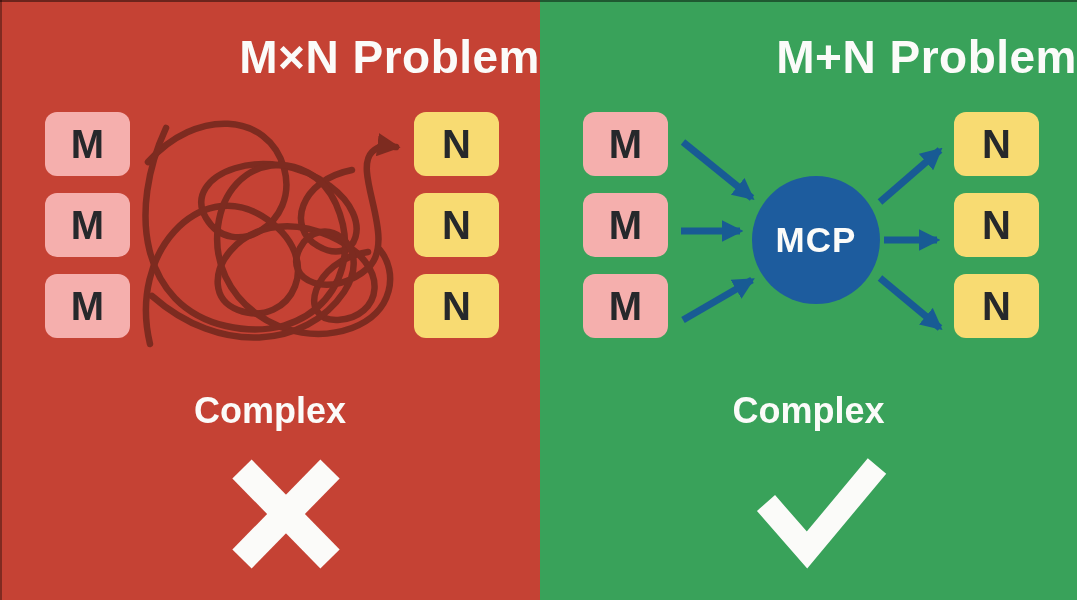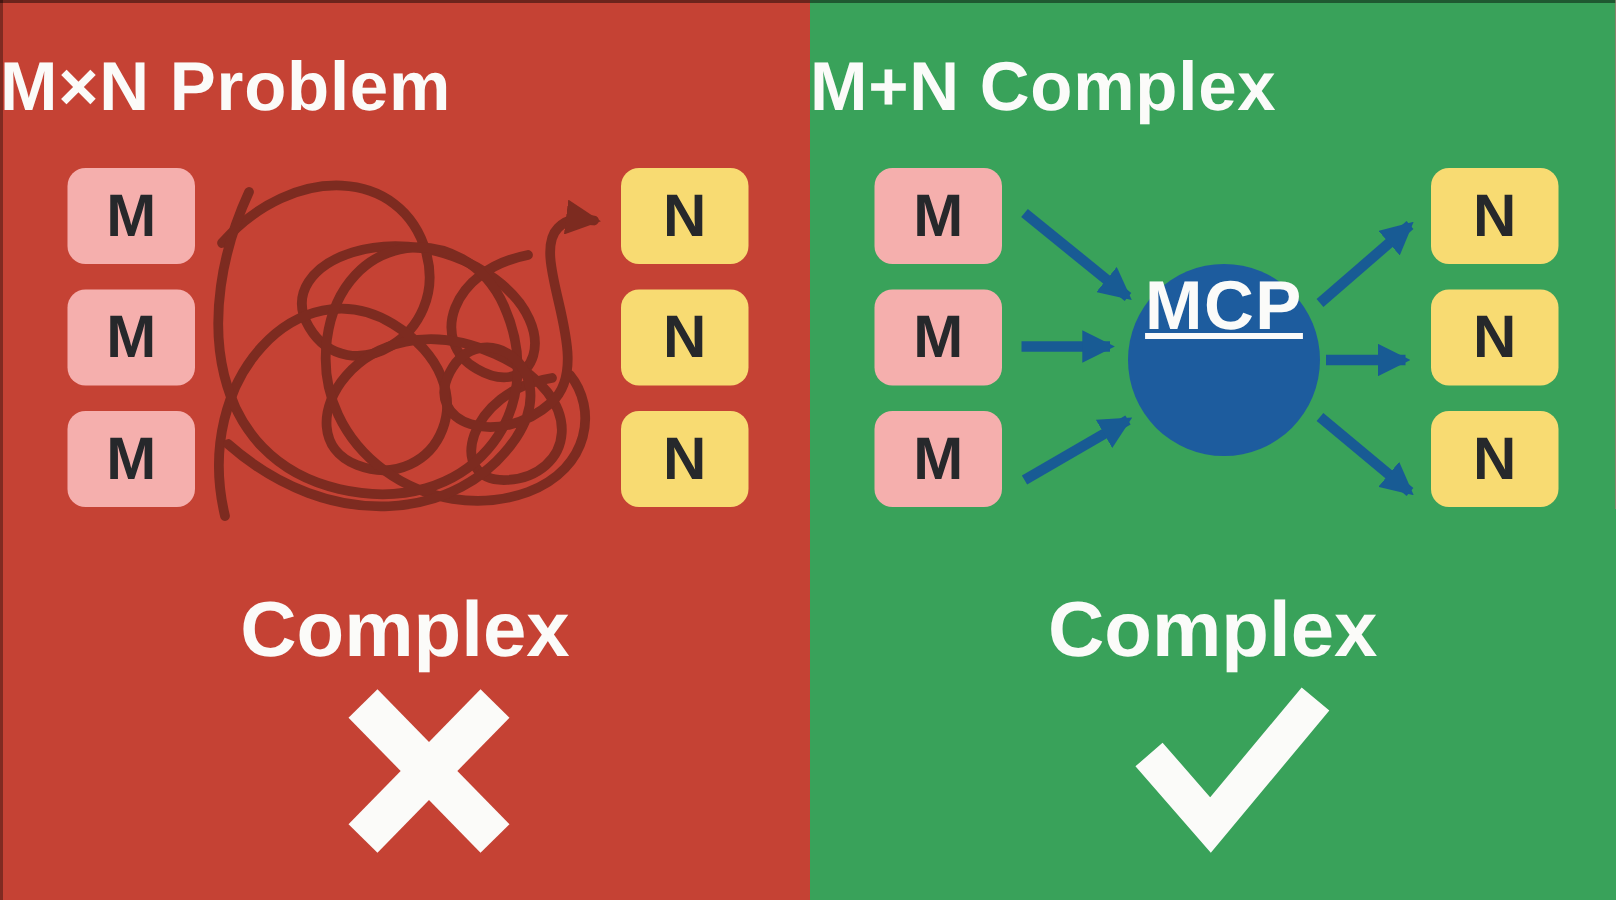--- a/index.html
+++ b/index.html
@@ -12,50 +12,49 @@
   body{font-family:"Liberation Sans","DejaVu Sans",sans-serif;}
   .canvas{position:relative;width:1077px;height:600px;background:#000;}
   .panel{position:absolute;top:0;height:600px;}
   .panel.left{left:0;width:540px;background:var(--red);}
   .panel.right{left:540px;width:537px;background:var(--green);}
   .edge-top{position:absolute;left:0;top:0;width:1077px;height:2px;background:rgba(0,0,0,.45);z-index:9;}
   .edge-left{position:absolute;left:0;top:0;width:2px;height:600px;background:rgba(0,0,0,.35);z-index:9;}
 
   .title{
     position:absolute;top:30px;left:0;width:100%;
-    text-align:left;color:var(--white);
+    text-align:right;color:var(--white);
     font-size:46px;font-weight:800;letter-spacing:.5px;
   }
   .caption{
     position:absolute;top:390px;left:0;width:100%;
     text-align:center;color:var(--white);
-    font-size:52px;font-weight:800;
+    font-size:36px;font-weight:800;
   }
 
   .col{position:absolute;display:flex;flex-direction:column;gap:17px;}
   .box{
     width:85px;height:64px;border-radius:12px;
     display:flex;align-items:center;justify-content:center;
     font-size:40px;font-weight:800;color:var(--ink);
   }
   .box.m{background:var(--pink);}
   .box.n{background:var(--yellow);}
 
   .col.left-m{left:45px;top:112px;}
   .col.left-n{left:414px;top:112px;}
   .col.right-m{left:583px;top:112px;}
   .col.right-n{left:954px;top:112px;}
 
   .hub{
     position:absolute;left:752px;top:176px;width:128px;height:128px;
     border-radius:50%;background:var(--circle);
-    display:flex;align-items:flex-start;justify-content:center;
-    color:var(--white);font-size:46px;font-weight:800;letter-spacing:1px;
+    display:flex;align-items:center;justify-content:center;
+    color:var(--white);font-size:35px;font-weight:800;letter-spacing:1px;
     z-index:3;
-    text-decoration:underline;
   }
 
   svg.overlay{position:absolute;left:0;top:0;width:1077px;height:600px;z-index:2;pointer-events:none;}
   .tangle{stroke:var(--maroon);stroke-width:6.5;fill:none;stroke-linecap:round;stroke-linejoin:round;}
   .blue-arrow{stroke:var(--arrow);stroke-width:7;fill:none;}
   .mark{stroke:var(--white);fill:none;}
 </style>
 </head>
 <body>
 
@@ -70,21 +69,21 @@
     </div>
     <div class="col left-n">
       <div class="box n">N</div>
       <div class="box n">N</div>
       <div class="box n">N</div>
     </div>
     <div class="caption">Complex</div>
   </section>
 
   <section class="panel right">
-    <h1 class="title">M+N Complex</h1>
+    <h1 class="title">M+N Problem</h1>
     <div class="caption">Complex</div>
   </section>
 
   <div class="col right-m">
     <div class="box m">M</div>
     <div class="box m">M</div>
     <div class="box m">M</div>
   </div>
   <div class="col right-n">
     <div class="box n">N</div>

